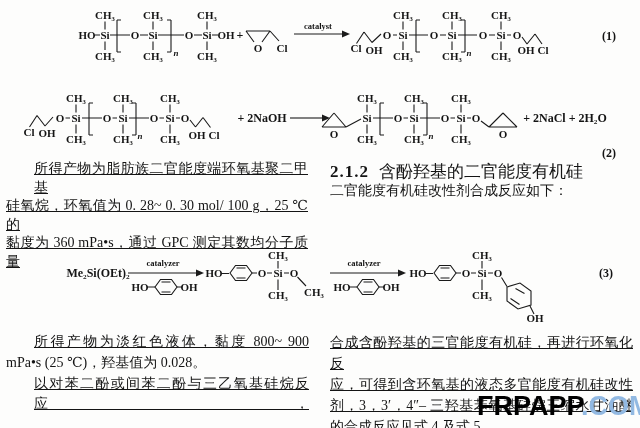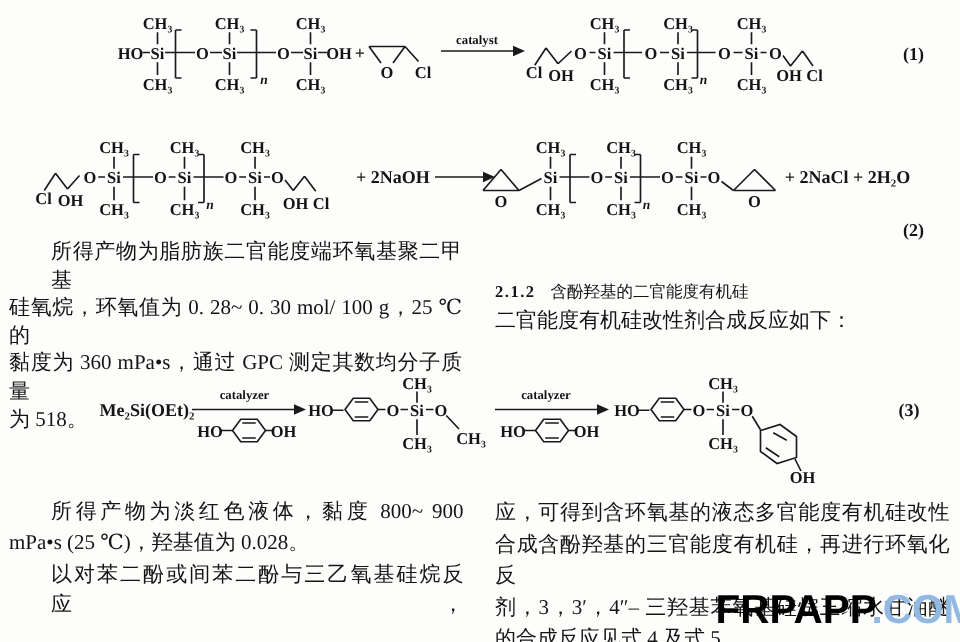--- a/index.html
+++ b/index.html
@@ -9,27 +9,27 @@
   svg.scheme path, svg.scheme polygon.ring{stroke:#1a1a1a;stroke-width:1.1;fill:none;}
   svg.scheme polygon.head{fill:#1a1a1a;stroke:none;}
   svg.scheme text{font-family:"Liberation Serif","DejaVu Serif",serif;font-weight:700;
         fill:#141414;font-size:11px;text-anchor:middle;}
   svg.scheme text.small{font-size:8.5px;font-weight:600;}
   svg.scheme text.sub{font-size:9px;font-style:italic;}
   svg.scheme text.frm{font-size:12px;}
   svg.scheme text.eqn{font-size:12px;}
   .col{position:absolute;font-size:14px;line-height:18.6px;font-weight:500;}
   .col .ln{white-space:nowrap;}
-  .col .j{white-space:normal;text-align:justify;text-align-last:justify;}
+  .col .j{white-space:normal;text-align:justify;text-align-last:justify;text-decoration:underline;}
   .ind{padding-left:28px;}
   .lc1{left:6px;top:160px;width:302px;}
   .rc1{left:330px;top:162px;width:302px;line-height:19px;}
   .lc2{left:6px;top:332px;width:303px;line-height:20.8px;}
   .rc2{left:330px;top:332px;width:303px;line-height:21px;}
-  .hd{font-size:11px;margin-top:24px;}
+  .hd{font-size:17px;}
   .hd .no{font-weight:700;letter-spacing:1px;margin-right:10px;}
   .hd .tt{font-weight:500;}
   .wm{position:absolute;left:477px;top:391px;font-family:"Liberation Sans","DejaVu Sans",sans-serif;
       font-weight:bold;font-size:27px;line-height:30px;white-space:nowrap;}
   .wm .g{color:#000000;}
   .wm .b{color:#92b9e2;}
 </style>
 </head>
 <body>
 
@@ -172,36 +172,35 @@
     <text x="498" y="277">O</text>
     <text x="535" y="322">OH</text>
     <text class="eqn" x="606" y="277">(3)</text>
   </g>
 </svg>
 
   <div class="col lc1">
     <div class="ln j ind">所得产物为脂肪族二官能度端环氧基聚二甲基</div>
     <div class="ln j">硅氧烷，环氧值为 0. 28~ 0. 30 mol/ 100 g，25 ℃的</div>
     <div class="ln j">黏度为 360 mPa•s，通过 GPC 测定其数均分子质量</div>
-    <div class="ln">为 518。</div>
   </div>
 
   <div class="col rc1">
     <div class="ln hd"><span class="no">2.1.2</span><span class="tt">含酚羟基的二官能度有机硅</span></div>
     <div class="ln">二官能度有机硅改性剂合成反应如下：</div>
   </div>
 
   <div class="col lc2">
     <div class="ln j ind">所得产物为淡红色液体，黏度 800~ 900</div>
     <div class="ln">mPa•s (25 ℃)，羟基值为 0.028。</div>
     <div class="ln j ind">以对苯二酚或间苯二酚与三乙氧基硅烷反应，</div>
   </div>
 
   <div class="col rc2">
+    <div class="ln j">合成含酚羟基的三官能度有机硅，再进行环氧化反</div>
     <div class="ln j">应，可得到含环氧基的液态多官能度有机硅改性</div>
-    <div class="ln j">合成含酚羟基的三官能度有机硅，再进行环氧化反</div>
     <div class="ln j">剂，3，3′，4″– 三羟基苯氧基硅烷三缩水甘油醚</div>
     <div class="ln">的合成反应见式 4 及式 5</div>
   </div>
 
   <div class="wm"><span class="g">FRPAPP</span><span class="b">.COM</span></div>
 
 </div>
 
 </body></html>

